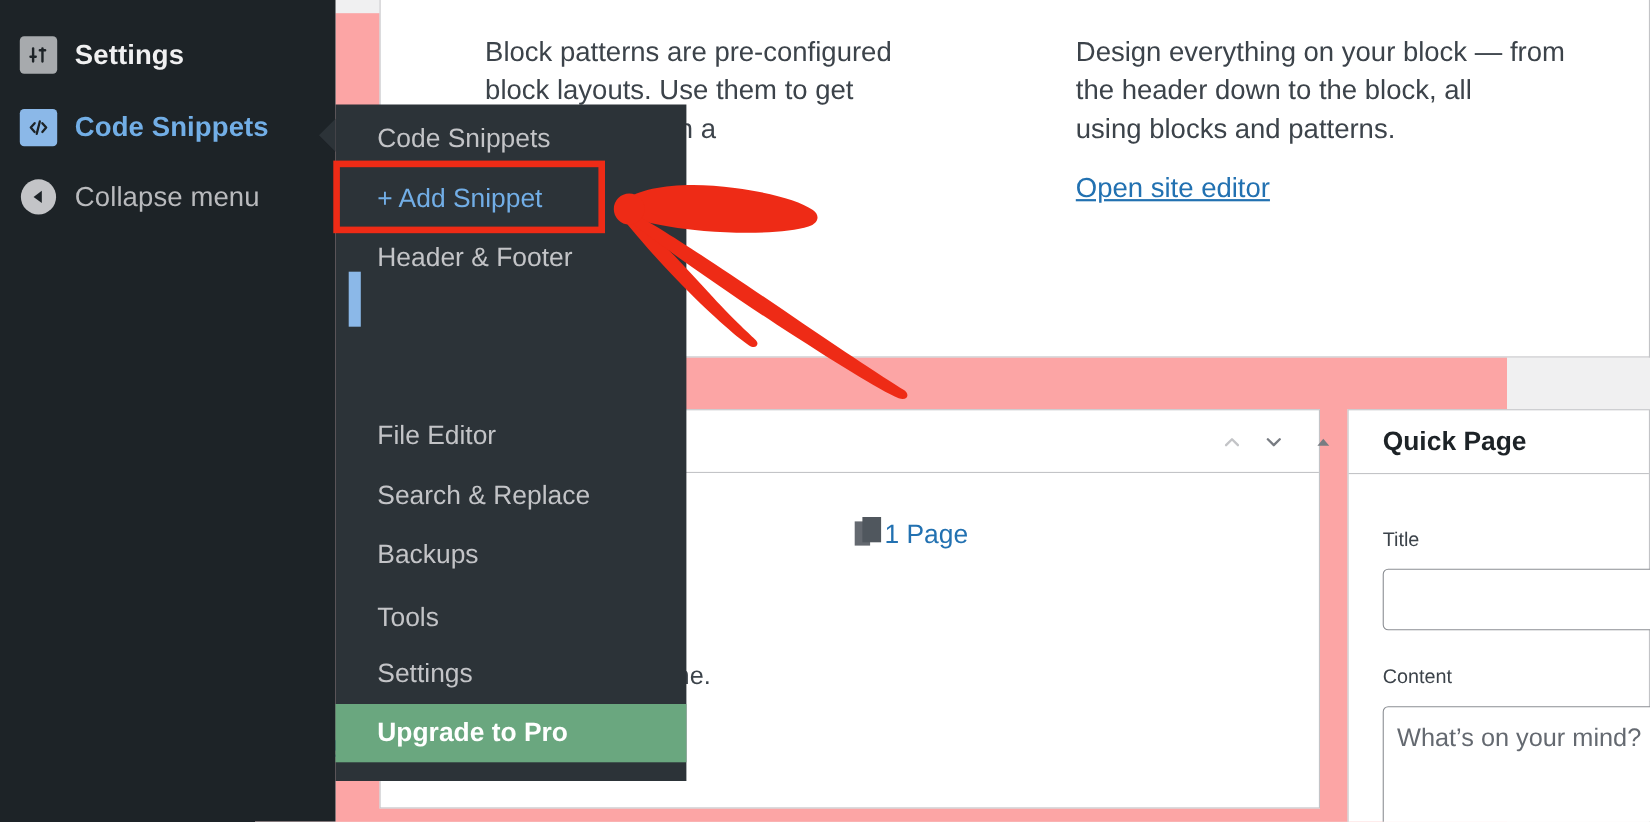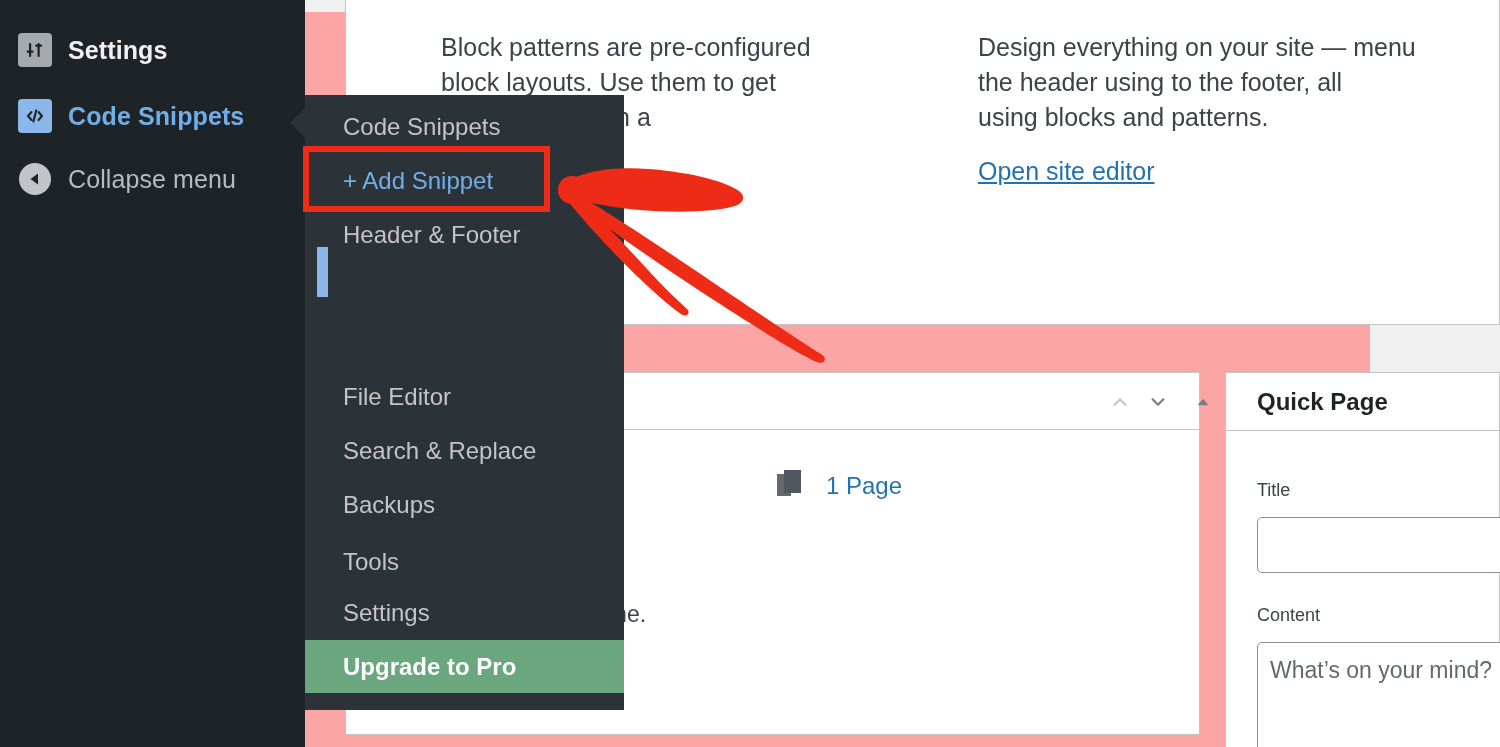--- a/index.html
+++ b/index.html
@@ -106,21 +106,21 @@
   #glance-down{left:795px;}
   #glance-toggle{left:840px;}
 
   .chev{display:block;width:18px;height:18px;}
 
   #glance-body{position:absolute;left:0;top:58px;width:100%;height:304px;}
   #page-stat{
     position:absolute;left:430px;top:38px;display:flex;align-items:center;
   }
   #page-stat .stat-label{
-    font-size:24px;color:#2271b1;margin-left:22px;
+    font-size:24px;color:#2271b1;margin-left:0;
   }
   #theme-line{
     position:absolute;left:-2px;top:170px;width:700px;
     font-size:23px;color:#3c434a;white-space:nowrap;
   }
   #theme-line a{color:#2271b1;text-decoration:underline;}
   #search-line{
     position:absolute;left:-60px;top:232px;width:500px;
     font-size:23px;color:#2271b1;text-decoration:underline;white-space:nowrap;
   }
@@ -203,22 +203,22 @@
 
     <div class="wp-col" style="left:95px;top:58px;width:470px;">
       <div class="wp-text">Block patterns are pre-configured</div>
       <div class="wp-text">block layouts. Use them to get</div>
       <div class="wp-text">ate new pages in a</div>
       <div style="height:22px;"></div>
       <a class="wp-link" href="#">&nbsp;&nbsp;&nbsp;&nbsp;&nbsp;&nbsp;&nbsp;</a>
     </div>
 
     <div class="wp-col" style="left:632px;top:58px;width:500px;">
-      <div class="wp-text">Design everything on your site — menu</div>
-      <div class="wp-text">the header using to the footer, all</div>
+      <div class="wp-text">Design everything on your block — from</div>
+      <div class="wp-text">the header down to the block, all</div>
       <div class="wp-text">using blocks and patterns.</div>
       <div style="height:22px;"></div>
       <a class="wp-link" href="#">Open site editor</a>
     </div>
   </div>
 
   <div class="card" id="glance-card">
     <div id="glance-head">
 
       <span class="head-btn" id="glance-up">

